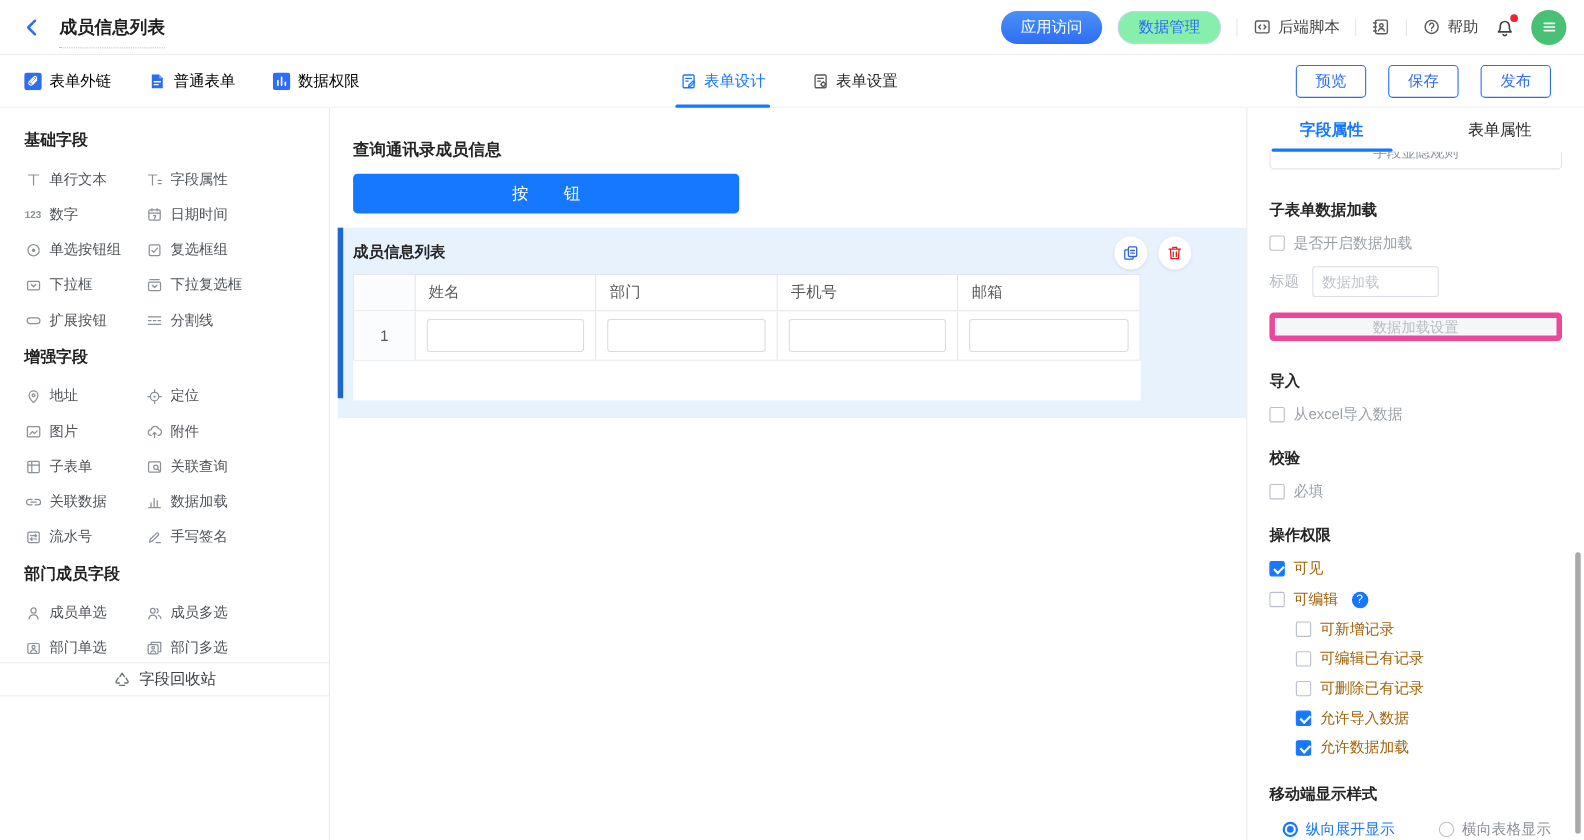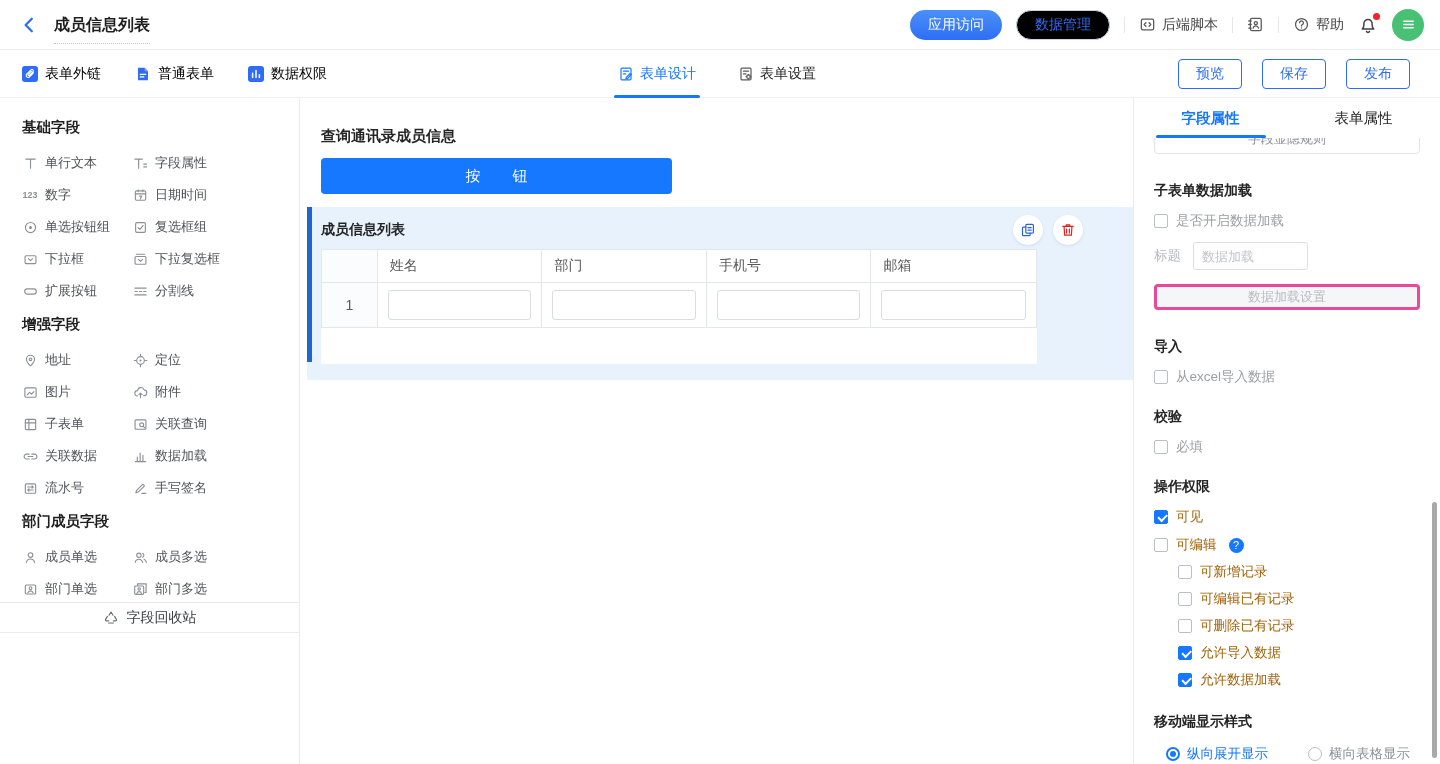--- a/index.html
+++ b/index.html
@@ -8,21 +8,21 @@
 
   
   .hd { height:50px; display:flex; align-items:center; justify-content:space-between; padding:0 16px 0 20px; border-bottom:1px solid #ebedf0; background:#fff; }
   .hd-left { display:flex; align-items:center; gap:16px; }
   .back { display:flex; align-items:center; cursor:pointer; color:#2f6cf6; }
   .back svg { width:18px; height:18px; }
   .hd-title { font-size:16px; font-weight:700; color:#1f1f1f; border-bottom:1px dotted #bfc6cf; padding-bottom:7px; margin-bottom:-9px; }
   .hd-right { display:flex; align-items:center; gap:14px; }
   .pill { height:30px; padding:0 18px; border-radius:16px; font-size:14px; cursor:pointer; }
   .pill-primary { background:linear-gradient(180deg,#4a90f8,#2e6ef5); color:#fff; border:none; }
-  .pill-ghost { background:#000000; color:#2f6cf6; border:1px solid #c8d3ea; }
+  .pill-ghost { background:#86efac; color:#2f6cf6; border:1px solid #c8d3ea; }
   .vdiv { width:1px; height:16px; background:#e4e6ea; }
   .hd-item { display:flex; align-items:center; gap:6px; font-size:14px; color:#434343; cursor:pointer; }
   .hd-item .icn { font-size:17px; color:#595959; display:flex; }
   .bell { position:relative; display:flex; align-items:center; cursor:pointer; color:#434343; font-size:20px; }
   .bell .dot { position:absolute; top:-2px; right:-2px; width:7px; height:7px; border-radius:50%; background:#f5222d; }
   .avatar { width:32px; height:32px; border-radius:50%; background:#49c174; display:flex; align-items:center; justify-content:center; cursor:pointer; }
 
   
   .tb2 { position:relative; height:48px; display:flex; align-items:center; border-bottom:1px solid #eef0f3; background:#fff; }
   .tb2-left { display:flex; align-items:center; gap:34px; margin-left:22px; }
@@ -86,21 +86,21 @@
   .cbrow { display:flex; align-items:center; gap:8px; margin-top:10px; font-size:13.5px; color:#a16207; height:18px; }
   .cbrow.dim { color:#9aa0a6; }
   .cbrow.ind { margin-left:24px; margin-top:9px; }
   .cb { width:14px; height:14px; border:1px solid #b9bec8; border-radius:2px; background:#fff; position:relative; cursor:pointer; flex:none; }
   .cb.checked { background:#1677ff; border-color:#1677ff; }
   .cb.checked::after { content:""; position:absolute; left:2.5px; top:3px; width:7px; height:3.5px; border-left:2px solid #fff; border-bottom:2px solid #fff; transform:rotate(-45deg); }
   .fieldrow { display:flex; align-items:center; gap:12px; margin-top:12px; }
   .flabel { font-size:13.5px; color:#b4b9c0; }
   .dis-input { width:115px; height:28px; border:1px solid #dcdfe6; border-radius:3px; background:#fff; font-size:13px; padding:0 8px; color:#8c8c8c; outline:none; }
   .dis-input::placeholder { color:#bfc4cb; }
-  .dis-btn { margin-top:14px; width:100%; height:26px; background:#f5f6f7; border:3px solid #ec4899; border-radius:4px; color:#b8bcc2; font-size:13px; cursor:not-allowed; }
+  .dis-btn { margin-top:14px; width:100%; height:26px; background:#f5f6f7; border:5px solid #ec4899; border-radius:4px; color:#b8bcc2; font-size:13px; cursor:not-allowed; }
   .qbadge { width:15px; height:15px; border-radius:50%; background:#1677ff; color:#fff; font-size:11px; display:flex; align-items:center; justify-content:center; margin-left:4px; cursor:pointer; }
   .qbadge::after { content:"?"; }
   .radios { display:flex; gap:40px; margin-top:12px; margin-left:12px; }
   .ropt { display:flex; align-items:center; gap:7px; font-size:13.5px; color:#8c9097; cursor:pointer; }
   .radio { width:14px; height:14px; border-radius:50%; border:1px solid #b9bec8; background:#fff; position:relative; flex:none; }
   .radio.checked { border:2px solid #1677ff; }
   .radio.checked::after { content:""; position:absolute; left:2px; top:2px; width:6px; height:6px; border-radius:50%; background:#1677ff; }
   .ropt.sel { color:#1677ff; }
   .scroll-thumb { position:absolute; right:3px; top:502px; width:5px; height:256px; border-radius:3px; background:#a9a9a9; }
   .icn svg { width:1em; height:1em; display:block; }

